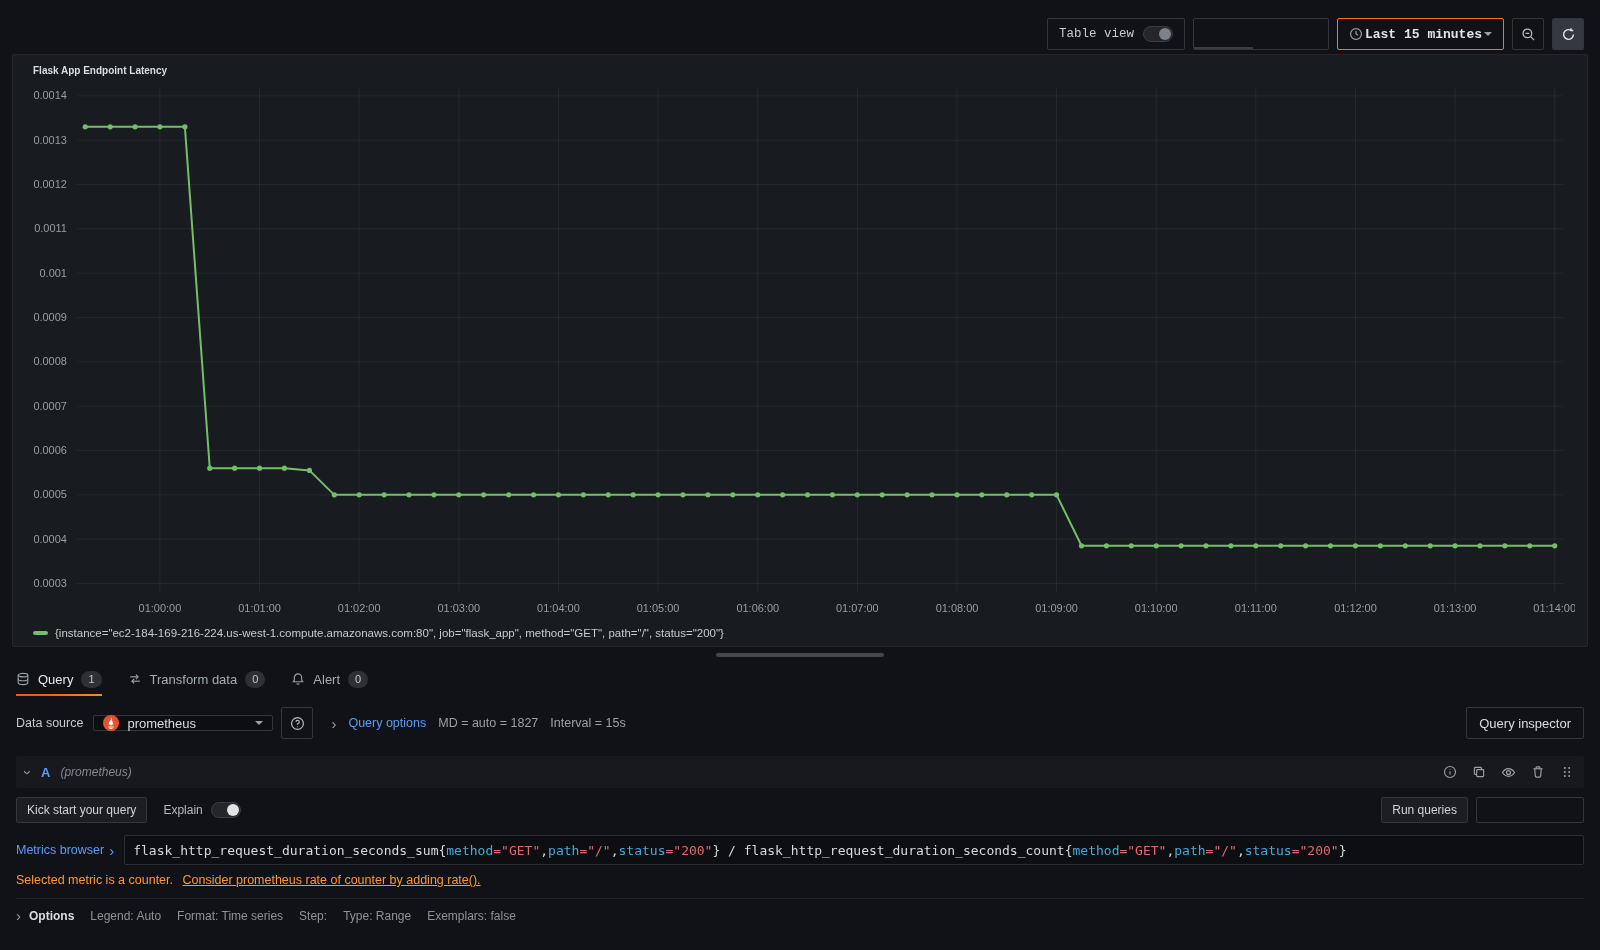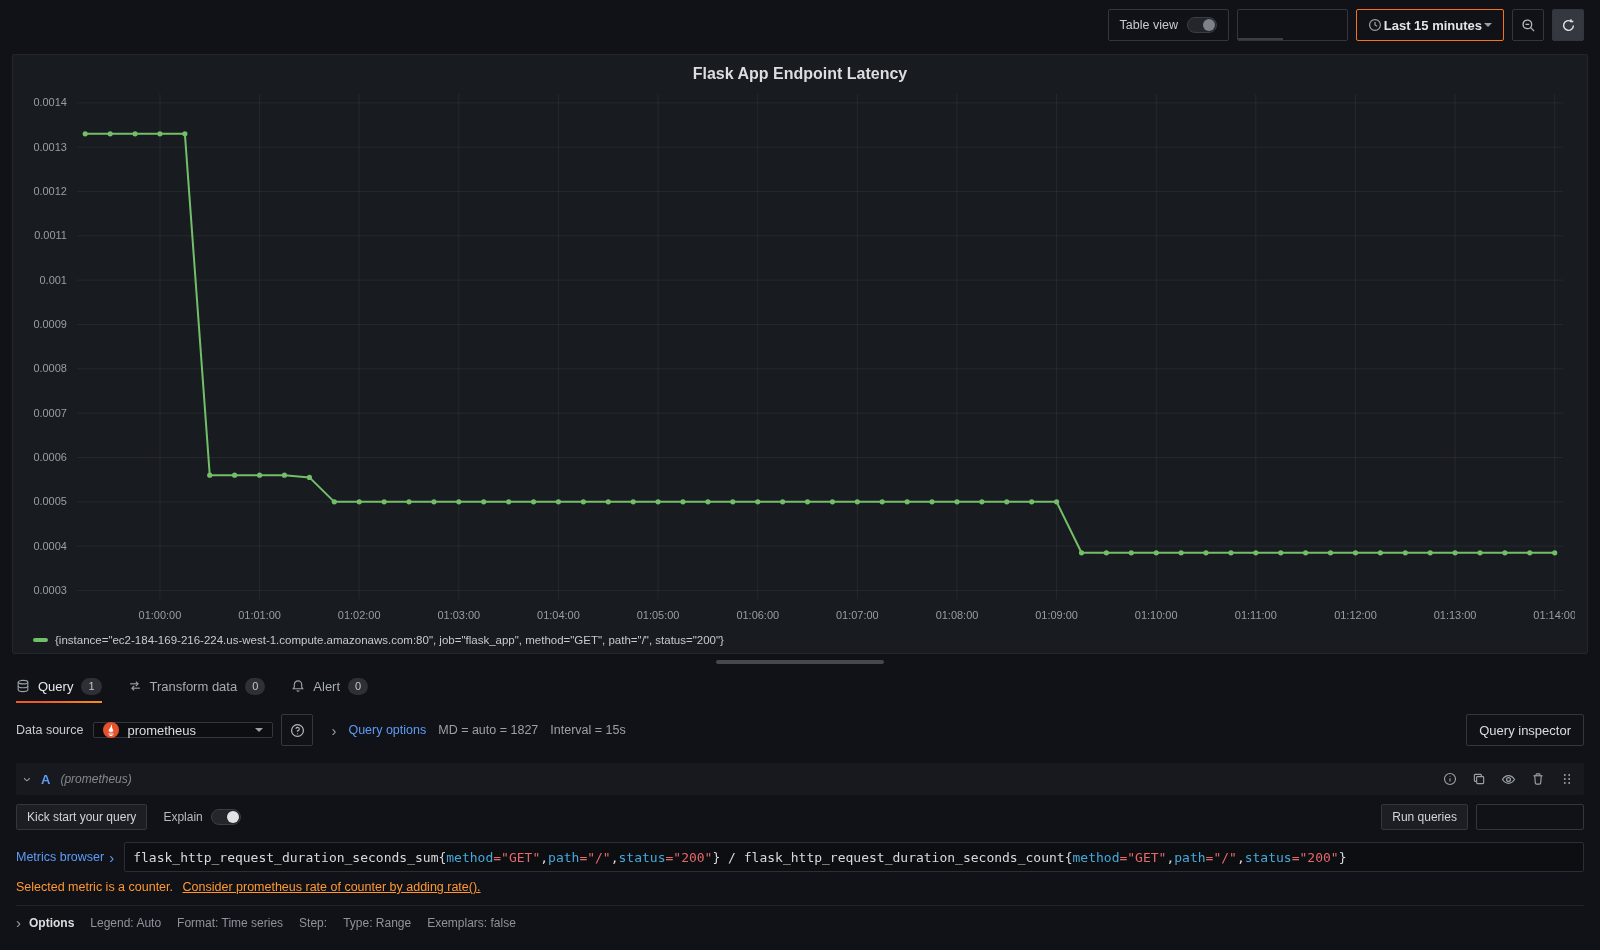--- a/index.html
+++ b/index.html
@@ -3,35 +3,35 @@
 <meta charset="utf-8">
 <style>
   * { box-sizing: border-box; }
   html,body { margin:0; padding:0; }
   body {
     width:1600px; height:950px; overflow:hidden;
     background:#111217; color:#d8d9da;
     font-family:"Liberation Sans","DejaVu Sans",sans-serif; font-size:13px;
   }
   
-  .topbar { height:50px; display:flex; align-items:center; justify-content:flex-end; gap:8px; padding:0 16px; }
+  .topbar { height:50px; display:flex; align-items:flex-end; justify-content:flex-end; gap:8px; padding:0 16px;font-family:Liberation Mono, monospace; }
   .group-box { display:flex; align-items:center; gap:9px; height:32px; padding:0 11px; border:1px solid #34363d; border-radius:2px; font-size:12.5px; color:#c8cad0; cursor:pointer; background:transparent; }
   .toggle { width:30px; height:16px; border-radius:9px; background:#24262b; border:1px solid #3a3d44; position:relative; cursor:pointer; flex:0 0 auto; }
   .toggle .knob { position:absolute; top:1px; right:1px; width:12px; height:12px; border-radius:50%; background:#7d828a; }
   .toggle.light .knob { background:#e2e3e5; }
   .seg { display:flex; height:32px; border:1px solid #34363d; border-radius:2px; overflow:hidden; }
   .seg button, .seg2 button { border:none; background:transparent; color:#c8cad0; font-size:13px; padding:0 14px; cursor:pointer; font-family:inherit;margin-top:28px; }
   .seg button.active { background:#3a3d44; color:#ffffff; }
   .time-picker { display:flex; align-items:center; gap:2px; height:32px; border:1px solid #f97316; border-radius:2px; background:transparent; color:#e3e4e6; padding:0 11px; font-size:13px; font-weight:700; cursor:pointer; font-family:inherit; }
   .icon-btn { width:32px; height:32px; border:1px solid #34363d; border-radius:2px; background:transparent; color:#b4b8be; display:flex; align-items:center; justify-content:center; cursor:pointer; }
   .icon-btn.lit { background:#35383e; color:#e3e4e6; }
   .caret { width:0; height:0; border-left:4px solid transparent; border-right:4px solid transparent; border-top:4px solid #9aa0a8; }
   
   .panel { margin:4px 12px 0; background:#181b1f; border:1px solid #24262c; border-radius:2px; padding:8px 12px 5px; }
-  .panel-title { font-size:16px; font-weight:600; padding:2px 8px 5px; color:#dcdde0;text-align:center; }
+  .panel-title { font-size:10px; font-weight:600; padding:2px 8px 5px; color:#dcdde0; }
   #chart-svg { display:block; width:100%; height:auto; }
   #chart-svg .grid { stroke:rgba(204,204,220,0.08); stroke-width:1; }
   #chart-svg .xtick, #chart-svg .ytick { fill:#999da5; font-size:11px; font-family:"Liberation Sans","DejaVu Sans",sans-serif; }
   .legend { display:flex; align-items:center; gap:7px; font-size:11.5px; color:#c8cad0; padding:1px 8px 2px; }
   .swatch { width:15px; height:4px; border-radius:2px; background:#73bf69; flex:0 0 auto; }
   .resize-handle { width:168px; height:4px; border-radius:2px; background:#45484e; margin:6px auto 5px; cursor:row-resize; }
   
   .tabs { display:flex; gap:26px; padding:0 16px; height:34px; align-items:stretch; }
   .tab { display:flex; align-items:center; gap:8px; position:relative; color:#a5abb3; font-size:13px; cursor:pointer; }
   .tab.active { color:#e7e8ea; }

